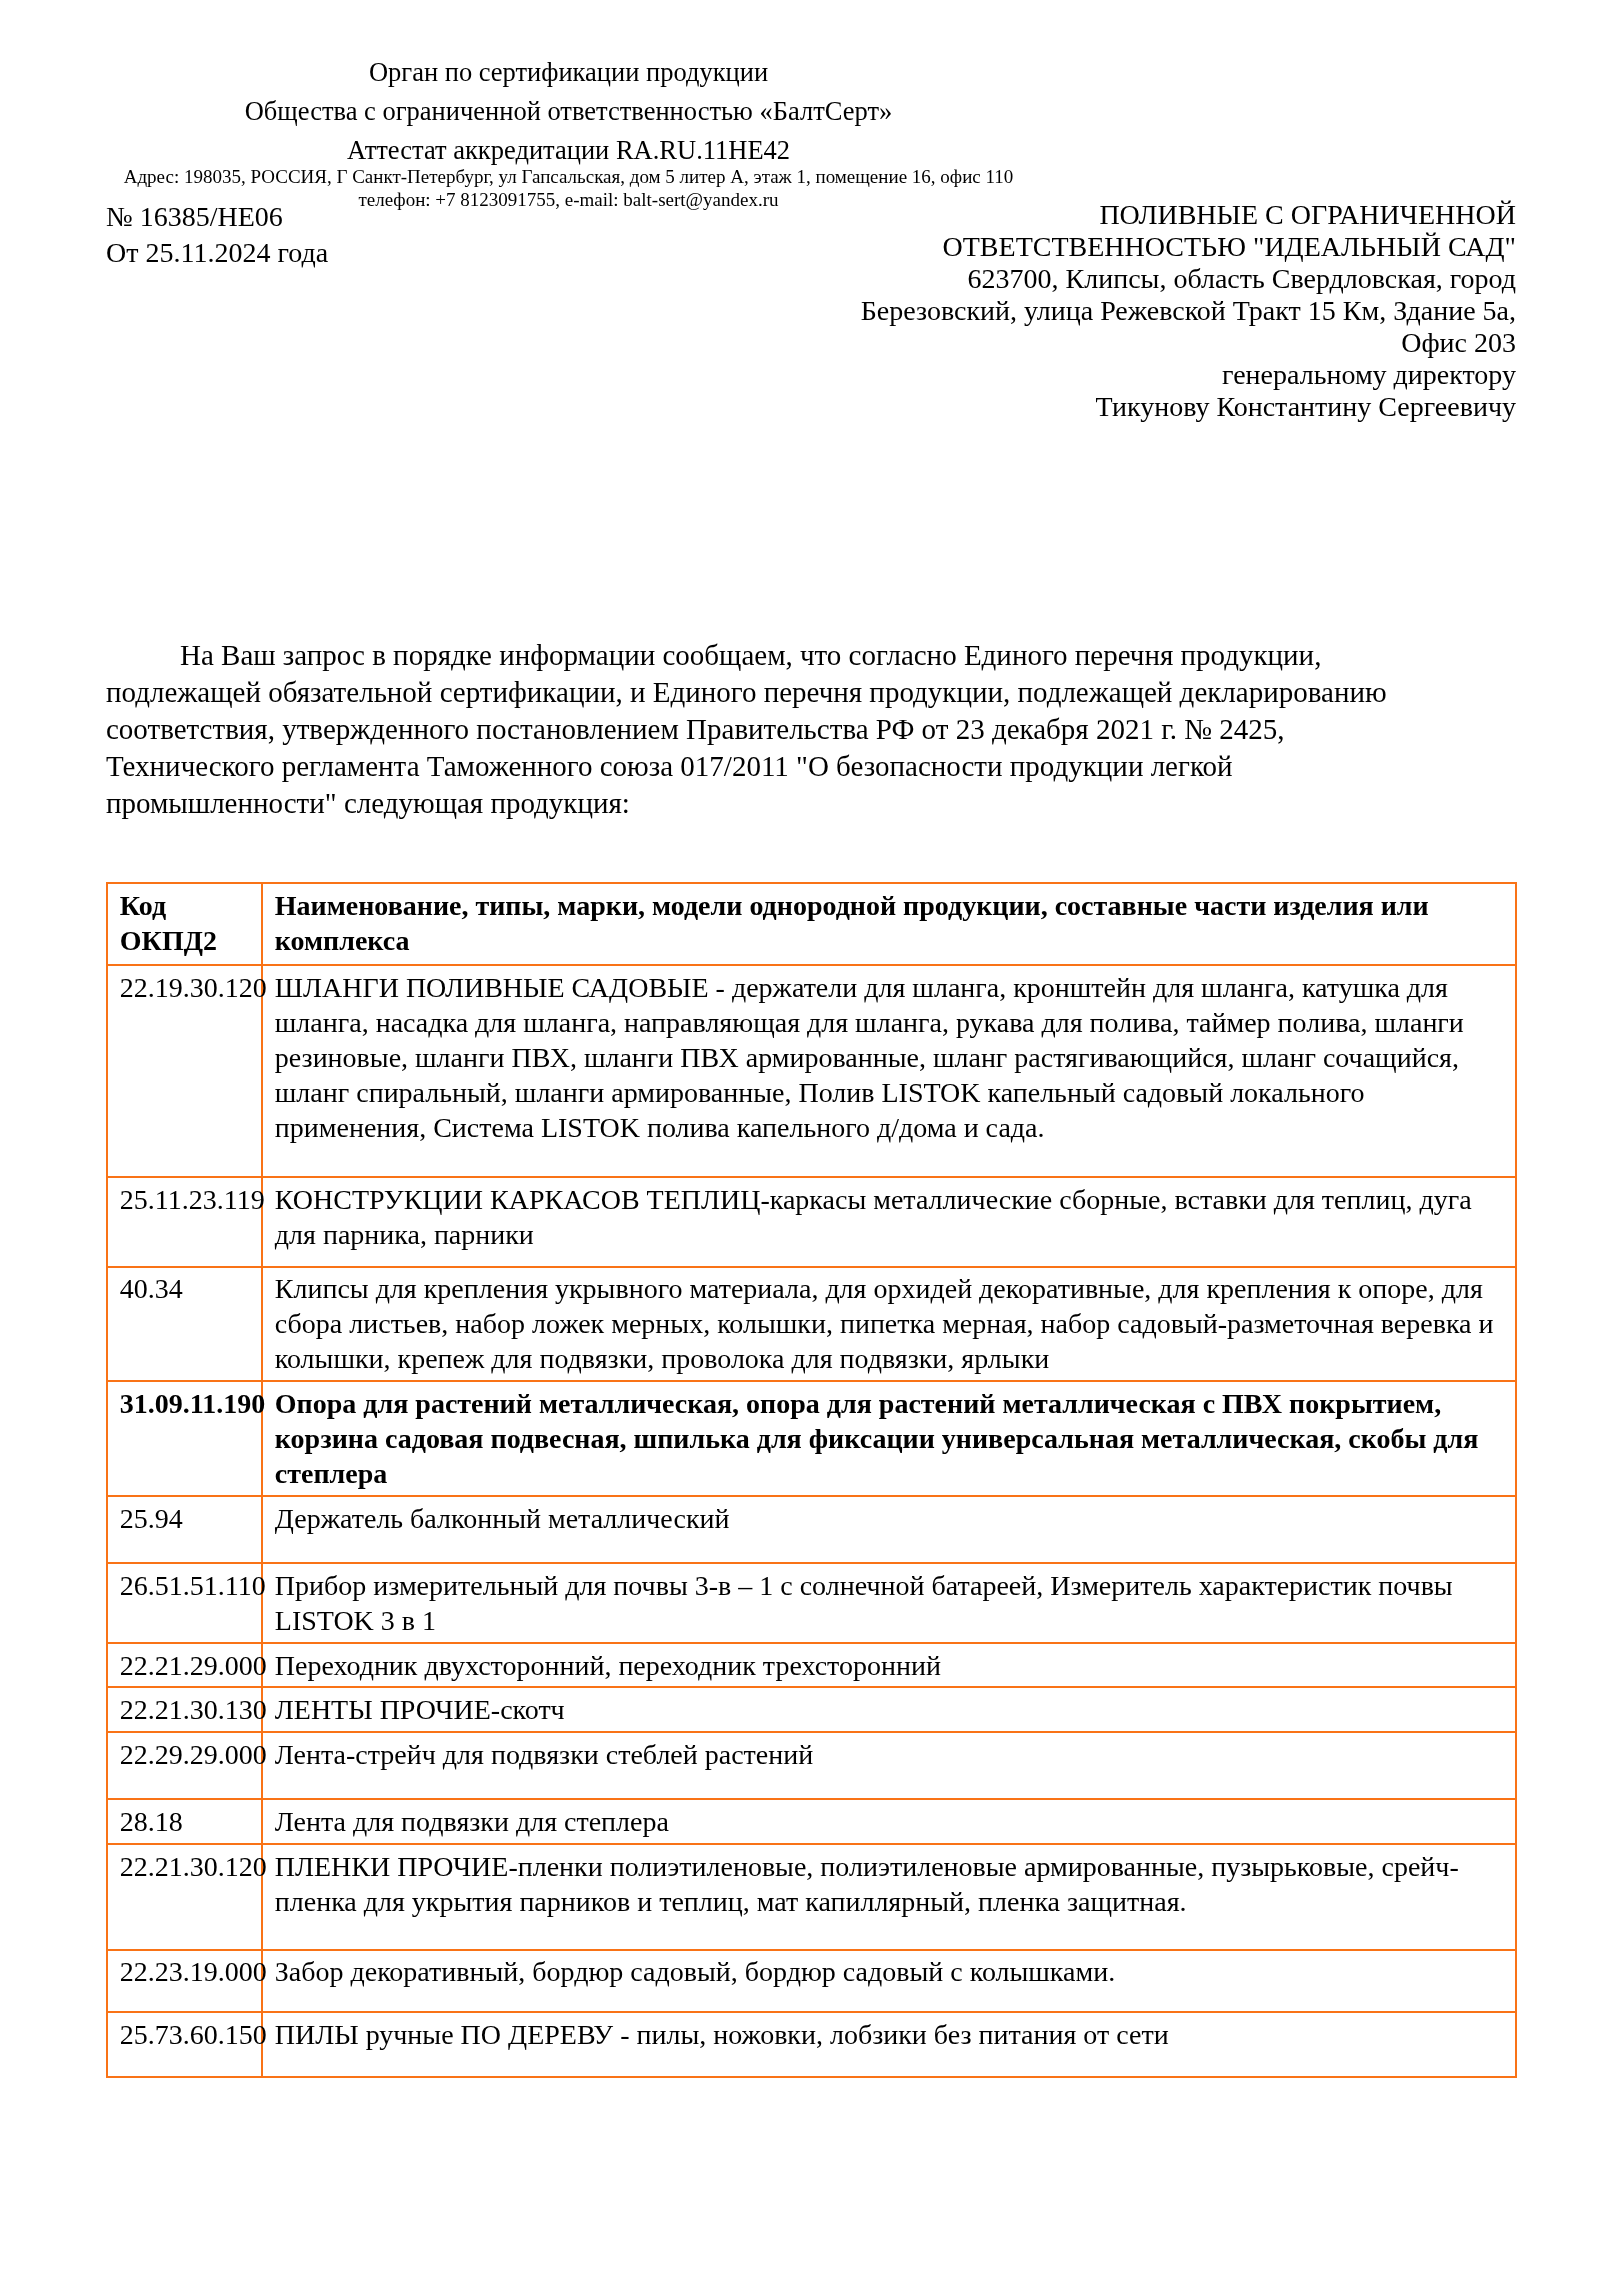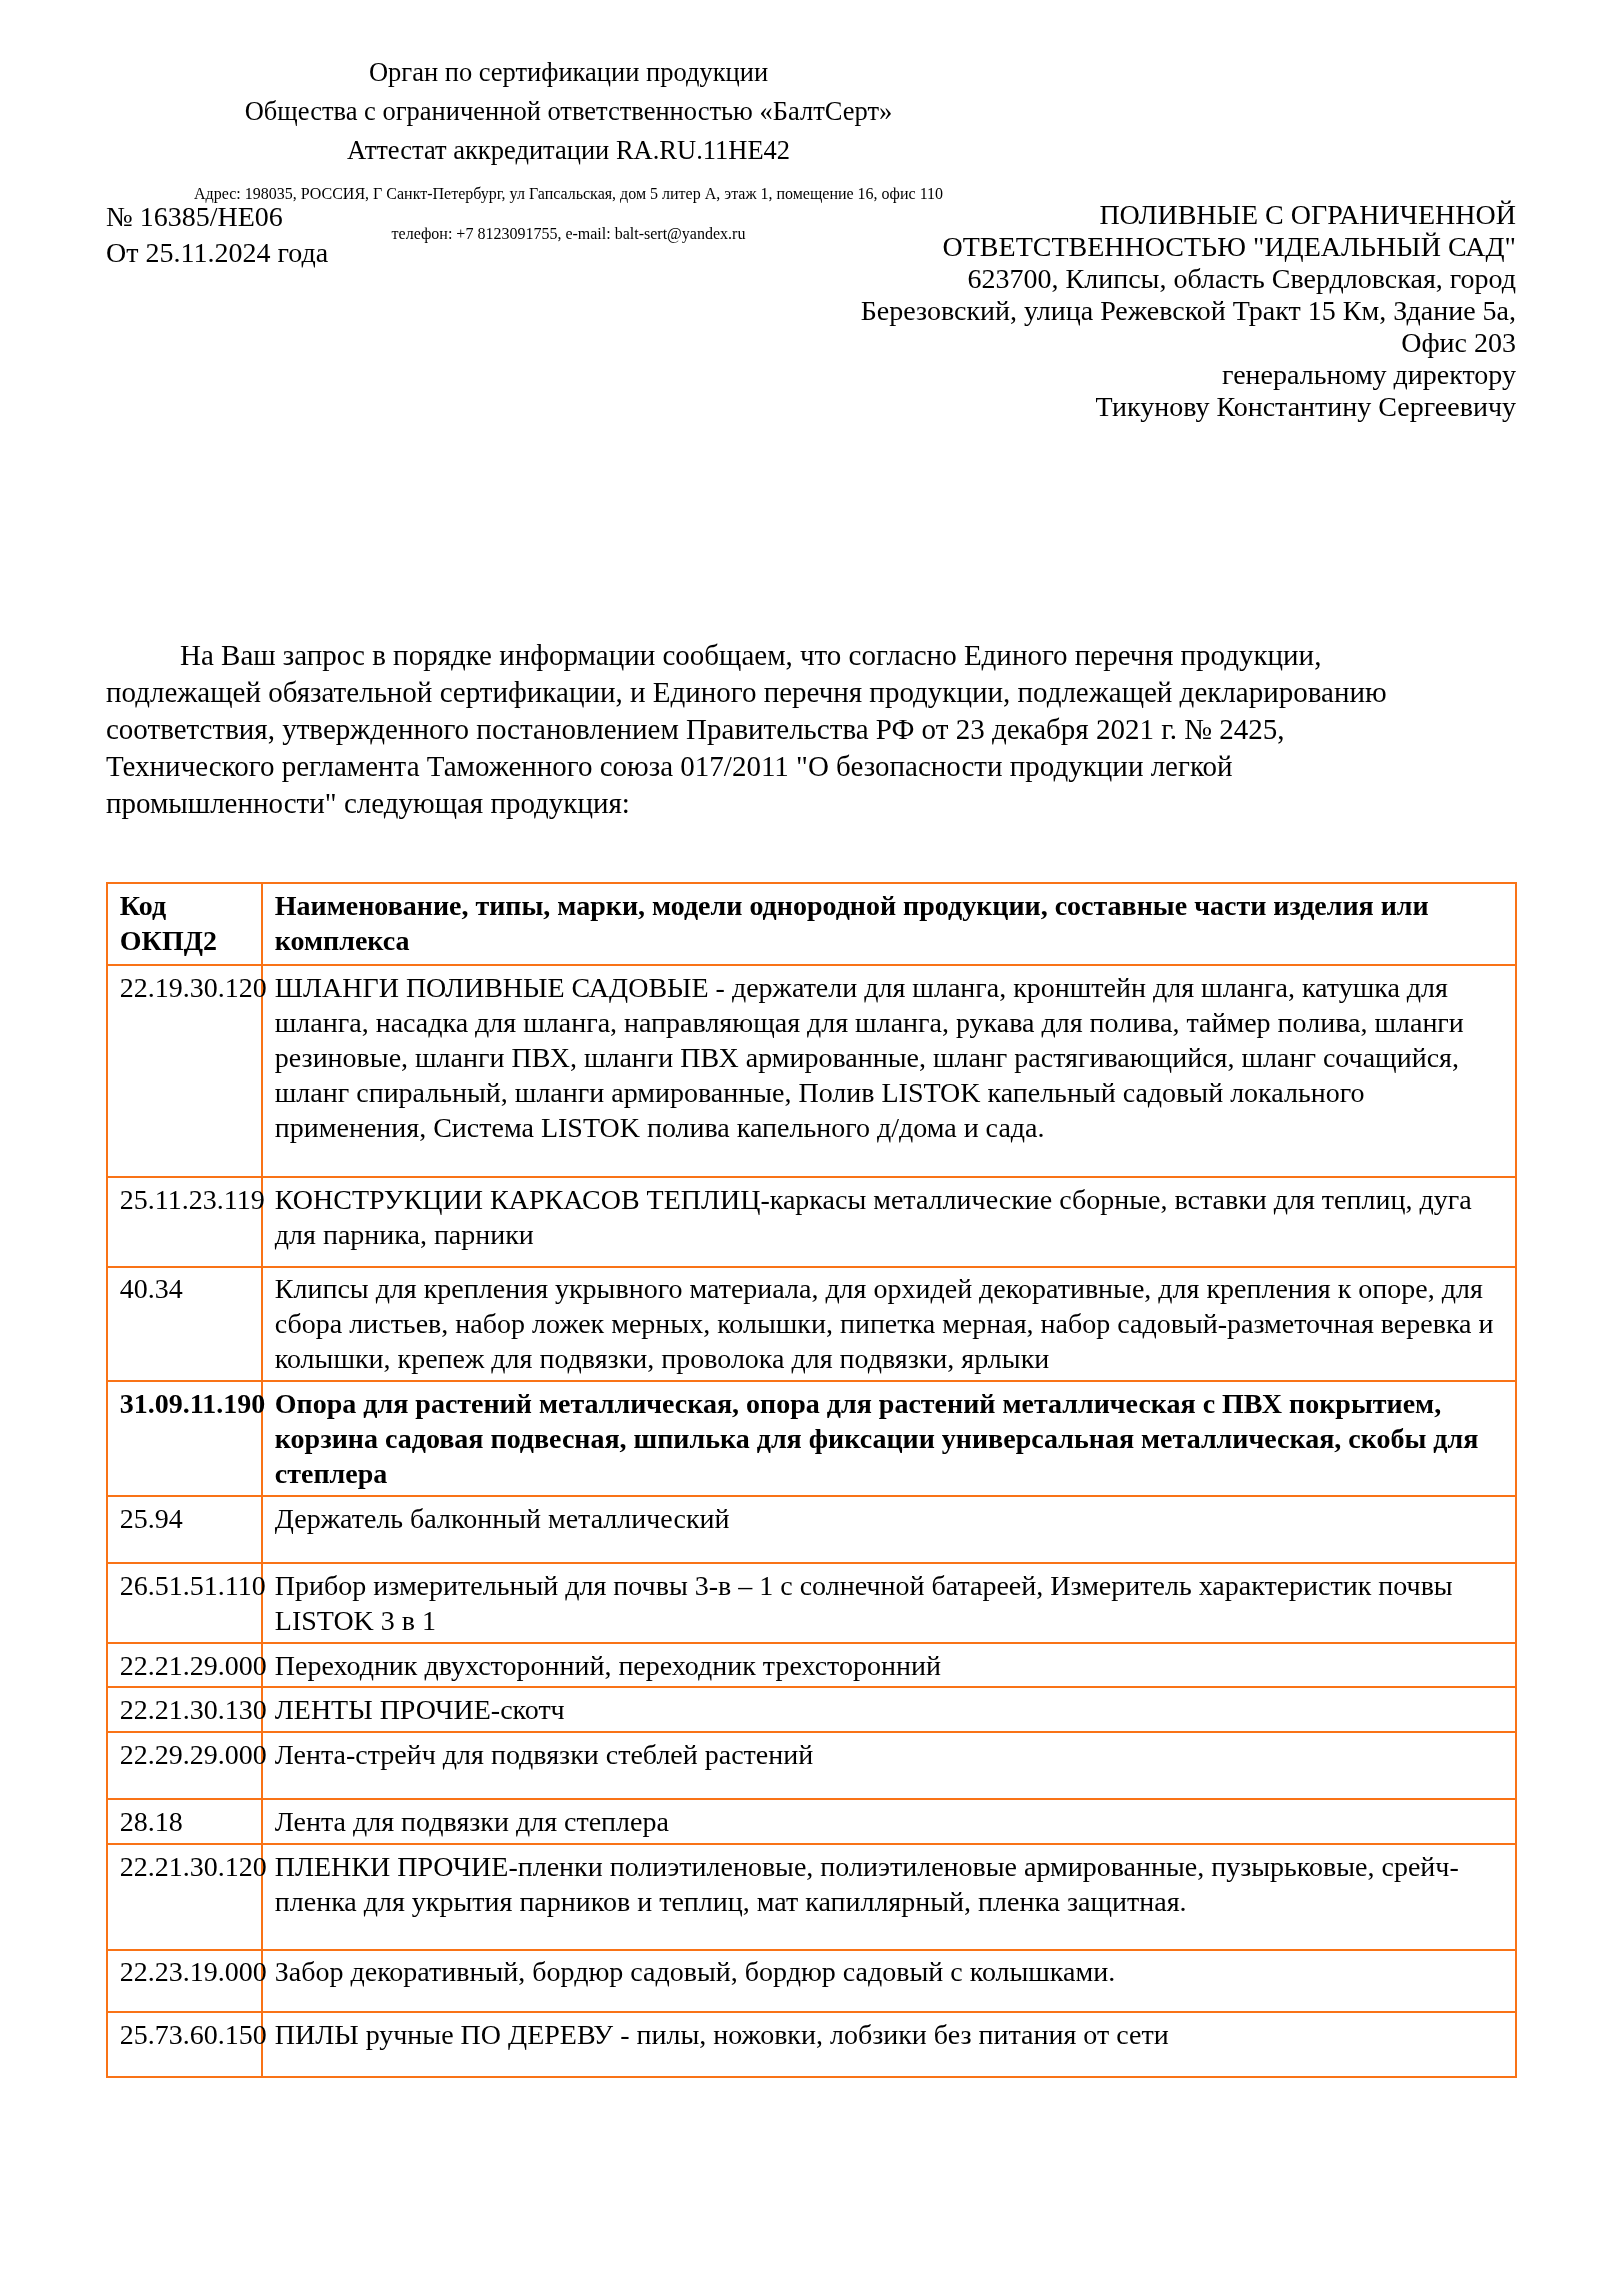--- a/index.html
+++ b/index.html
@@ -22,24 +22,23 @@
     width: 931px;
     text-align: center;
   }
   .letterhead .org-line {
     font-size: 26.5px;
     line-height: 31px;
     white-space: nowrap;
     margin-top: 8px;
   }
   .letterhead .small-line {
-    font-size: 16px;
+    font-size: 19px;
     line-height: 22.5px;
     white-space: nowrap;
-    margin-top: 17px;
   }
 
   
   .ref-block {
     position: absolute;
     top: 199px;
     left: 106px;
     font-size: 28px;
     line-height: 36px;
   }

